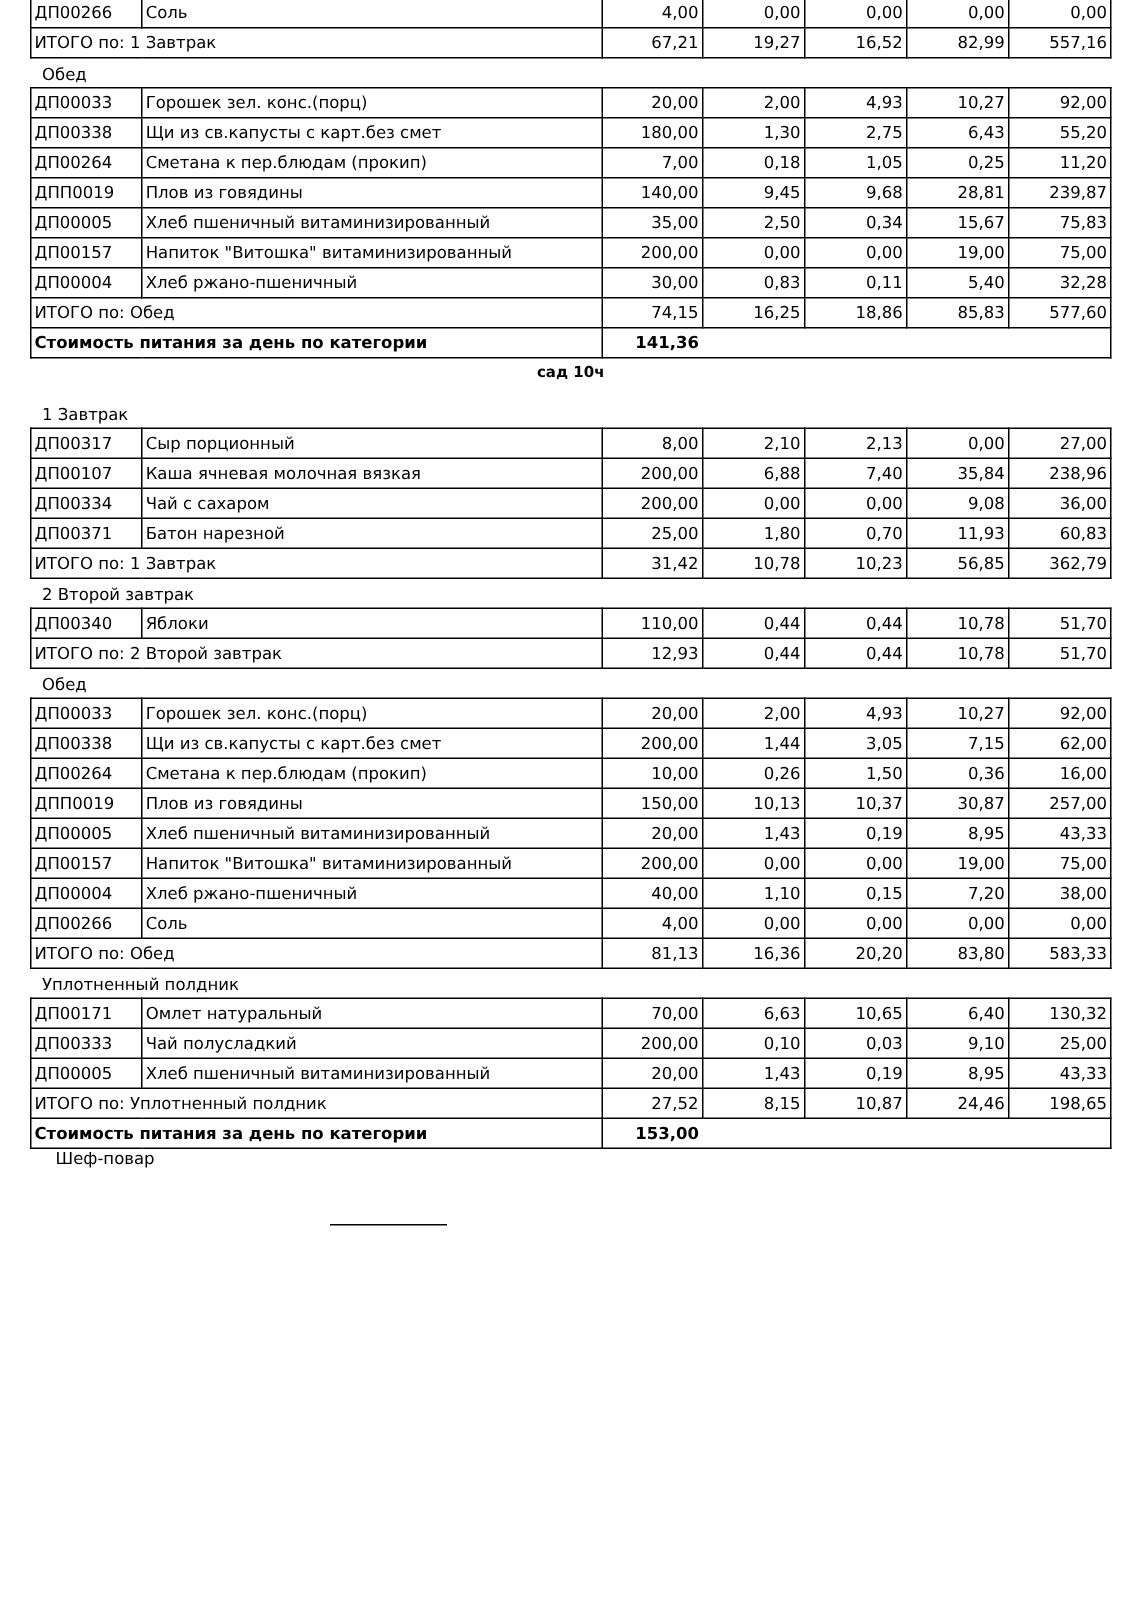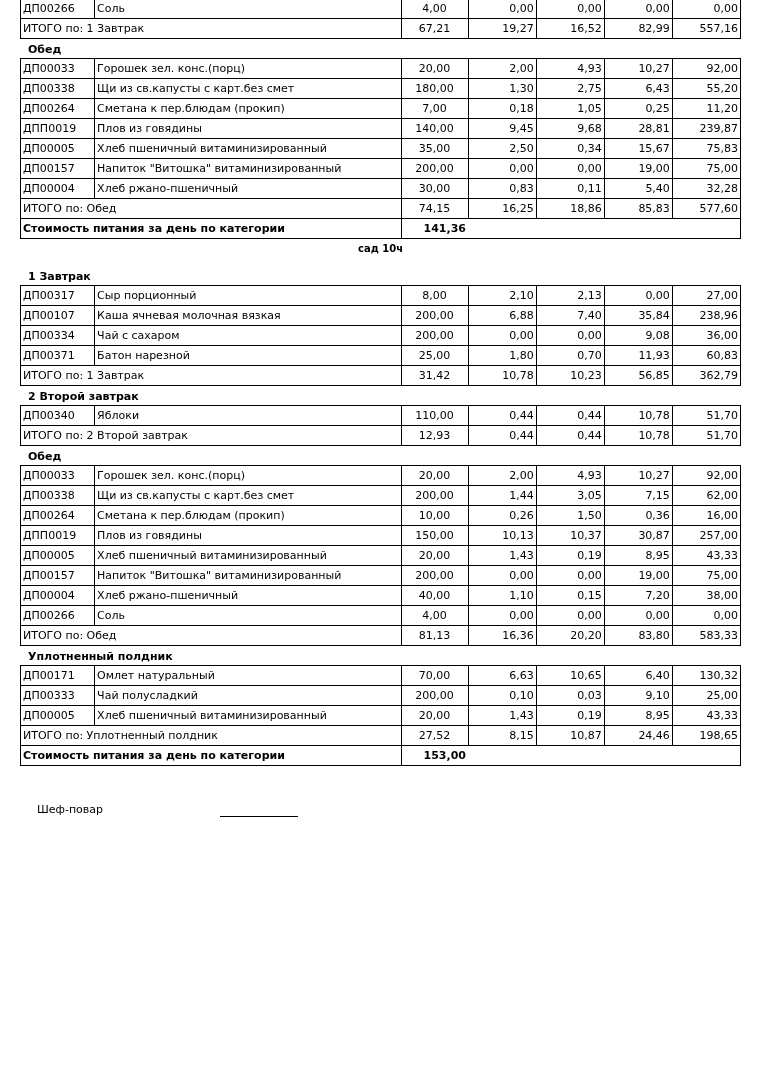--- a/index.html
+++ b/index.html
@@ -34,24 +34,24 @@
       white-space: nowrap;
       overflow: hidden;
       line-height: 19px;
       font-size: 11px;
     }
     col.c-code { width: 74px; }
     col.c-name { width: 306px; }
     col.c-w { width: 67px; }
     col.c-n { width: 68px; }
     td.num { text-align: right; }
-    td.ctr { text-align: center; }
+    td.ctr { text-align: right; }
     td.b { font-weight: normal; }
     .section-title {
-      font-weight: bold;
+      font-weight: normal;
       font-size: 11px;
       height: 19px;
       line-height: 21px;
       padding-left: 8px;
     }
     .day-total td {
       height: 20px;
       line-height: 20px;
       font-size: 14px;
       font-weight: bold;
@@ -64,21 +64,21 @@
       font-weight: bold;
       font-size: 10px;
       height: 19px;
       line-height: 19px;
       padding-left: 0;
     }
     .spacer { height: 8px; }
     .sign {
       position: absolute;
       left: 37px;
-      top: 803px;
+      top: 766px;
       font-size: 11px;
     }
     .sign-line {
       position: absolute;
       left: 220px;
       top: 816px;
       width: 78px;
       border-top: 1px solid #000;
     }
   </style>

